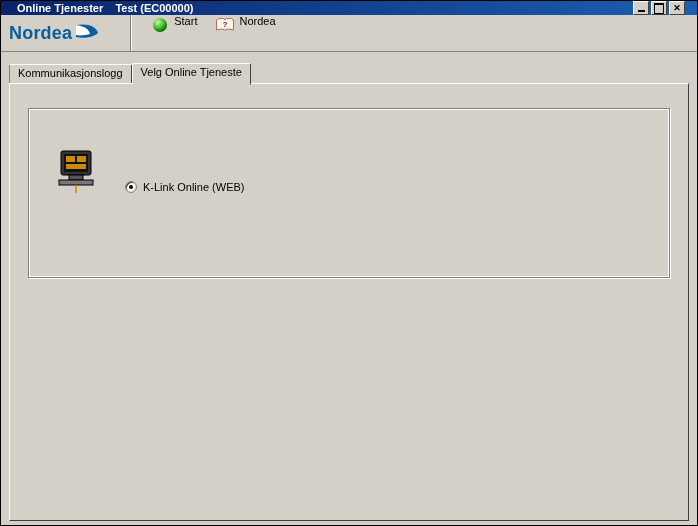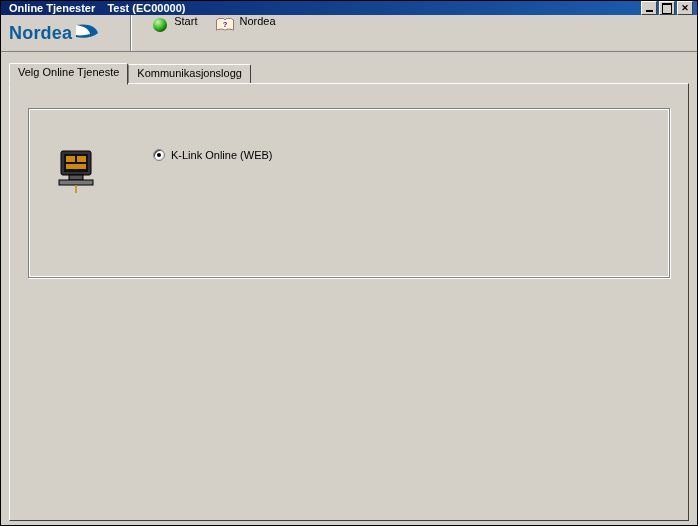--- a/index.html
+++ b/index.html
@@ -17,21 +17,21 @@
     border: 1px solid #000;
     display: flex;
     flex-direction: column;
   }
   .titlebar {
     height: 18px;
     background: linear-gradient(to right, #0a246a, #1c5fb0);
     display: flex;
     align-items: center;
     justify-content: space-between;
-    padding: 0 4px;
+    padding: 0 12px;
     color: #fff;
   }
   .titlebar-text {
     font-size: 11px;
     font-weight: bold;
     padding-left: 4px;
     white-space: pre;
   }
   .titlebar-buttons {
     display: flex;
@@ -139,22 +139,22 @@
     right: 18px;
     height: 170px;
     border: 1px solid #808080;
     box-shadow: inset -1px -1px 0 #fff, inset 1px 1px 0 #fff, 1px 1px 0 #fff;
   }
   .content-row {
     position: absolute;
     top: 40px;
     left: 26px;
     display: flex;
-    align-items: flex-start;
-    gap: 56px;
+    align-items: flex-end;
+    gap: 28px;
   }
   .computer-icon { width: 42px; height: 44px; }
   .radio-row { display:flex; align-items:center; gap:6px; }
   .radio {
     width:12px; height:12px; border-radius:50%;
     border: 1px solid #808080;
     background: #fff;
     box-shadow: inset -1px -1px 0 #dcdcdc, inset 1px 1px 0 #404040;
     display:flex; align-items:center; justify-content:center;
   }
@@ -212,25 +212,25 @@
           <path d="M12 4 C 14 2, 19 2, 22 4 L22 16 C 19 14, 14 14, 12 16 Z" fill="#fff6e0"></path>
           <text x="12" y="12" text-anchor="middle" font-size="9" font-weight="bold" fill="#6a0080">?</text>
         </svg>
       </span>
       <span>Nordea</span>
     </div>
   </div>
 
   <div class="client">
     <div class="tabs">
+      <div class="tab inactive">
+        <span>Kommunikasjonslogg</span>
+      </div>
       <div class="tab active">
         <span>Velg Online Tjeneste</span>
-      </div>
-      <div class="tab inactive">
-        <span>Kommunikasjonslogg</span>
       </div>
     </div>
     <div class="tab-body">
       <div class="groupbox">
         <div class="content-row">
           <span class="computer-icon">
             <svg width="42" height="44" viewBox="0 0 42 44">
               <rect x="6" y="2" width="30" height="24" rx="2" fill="#333" stroke="#000"></rect>
               <rect x="9" y="5" width="24" height="18" fill="#111"></rect>
               <rect x="11" y="7" width="9" height="6" fill="#cc8a00"></rect>

